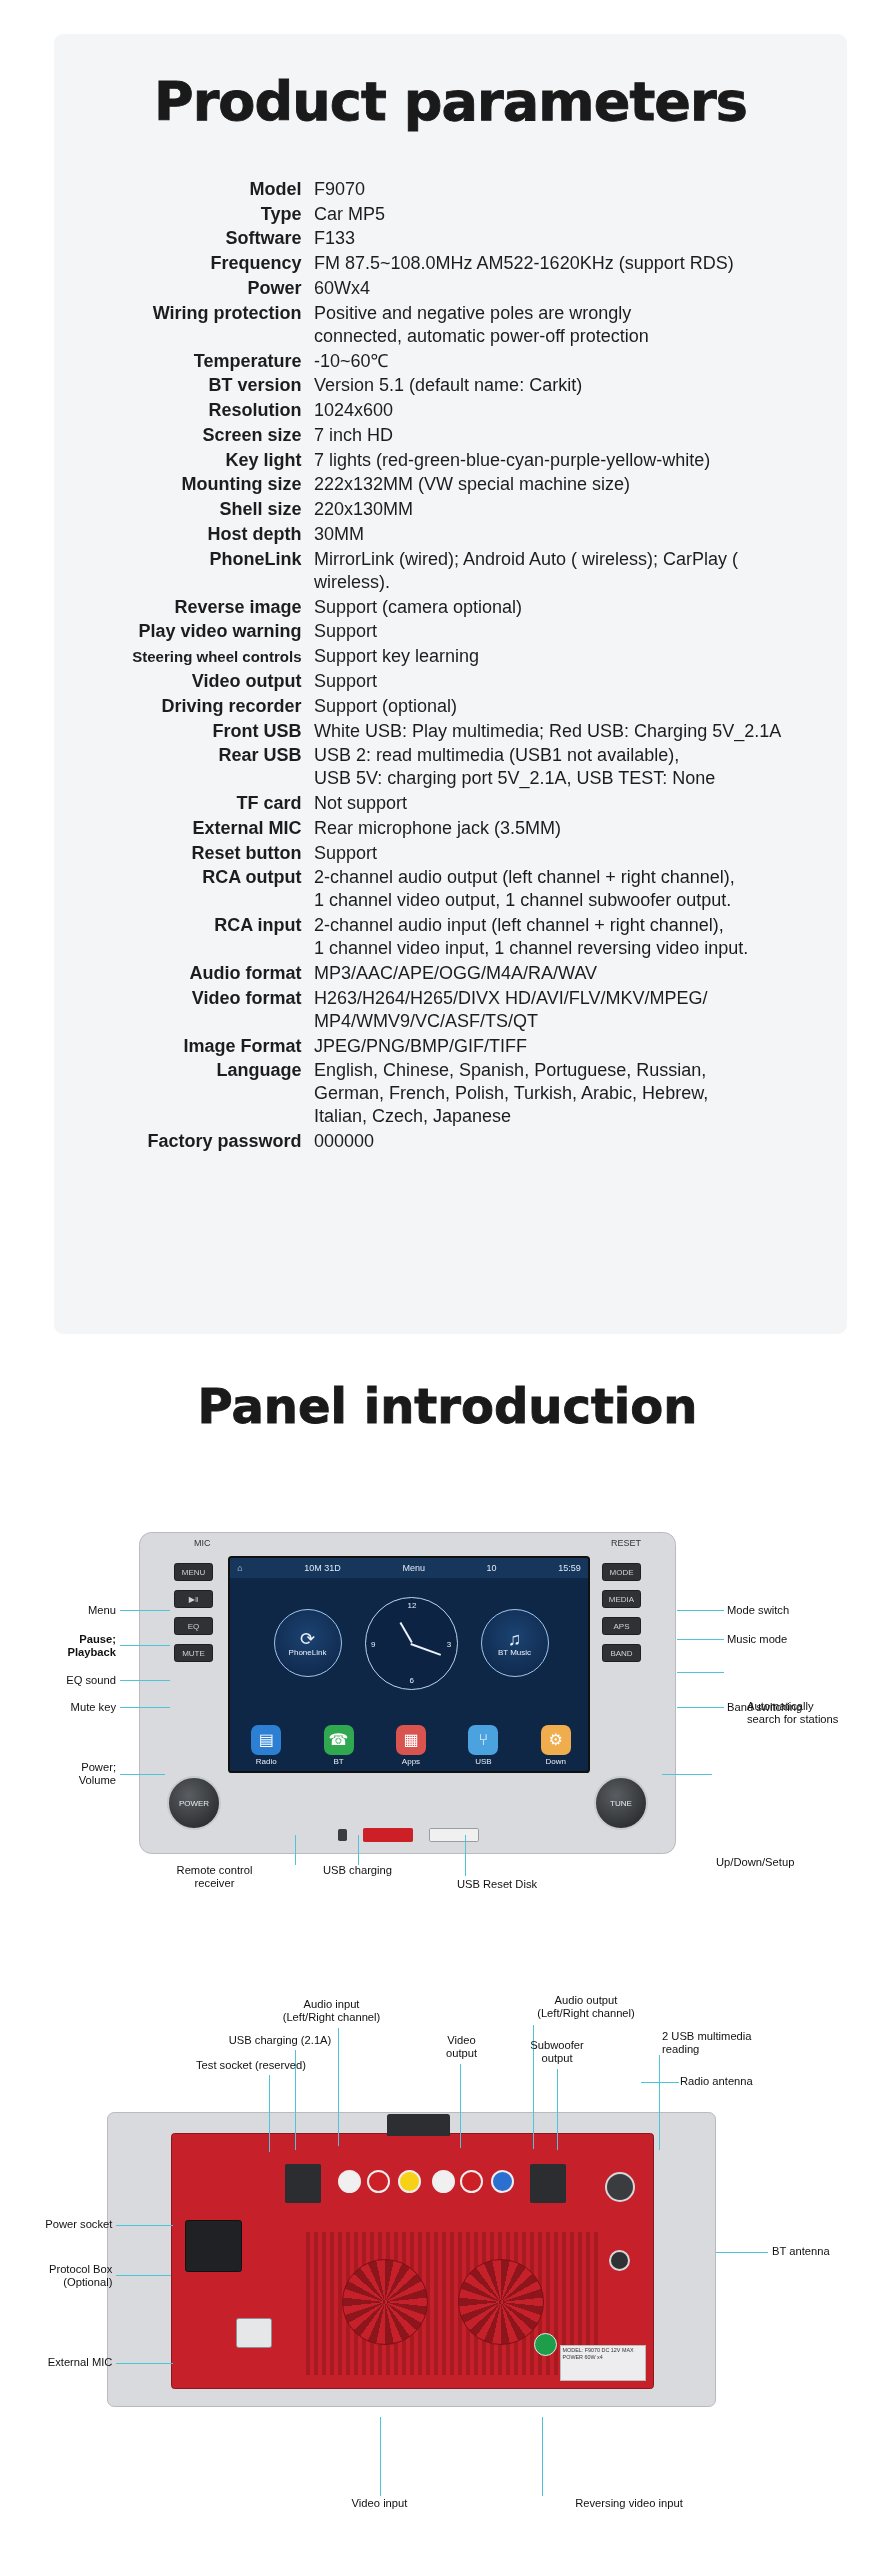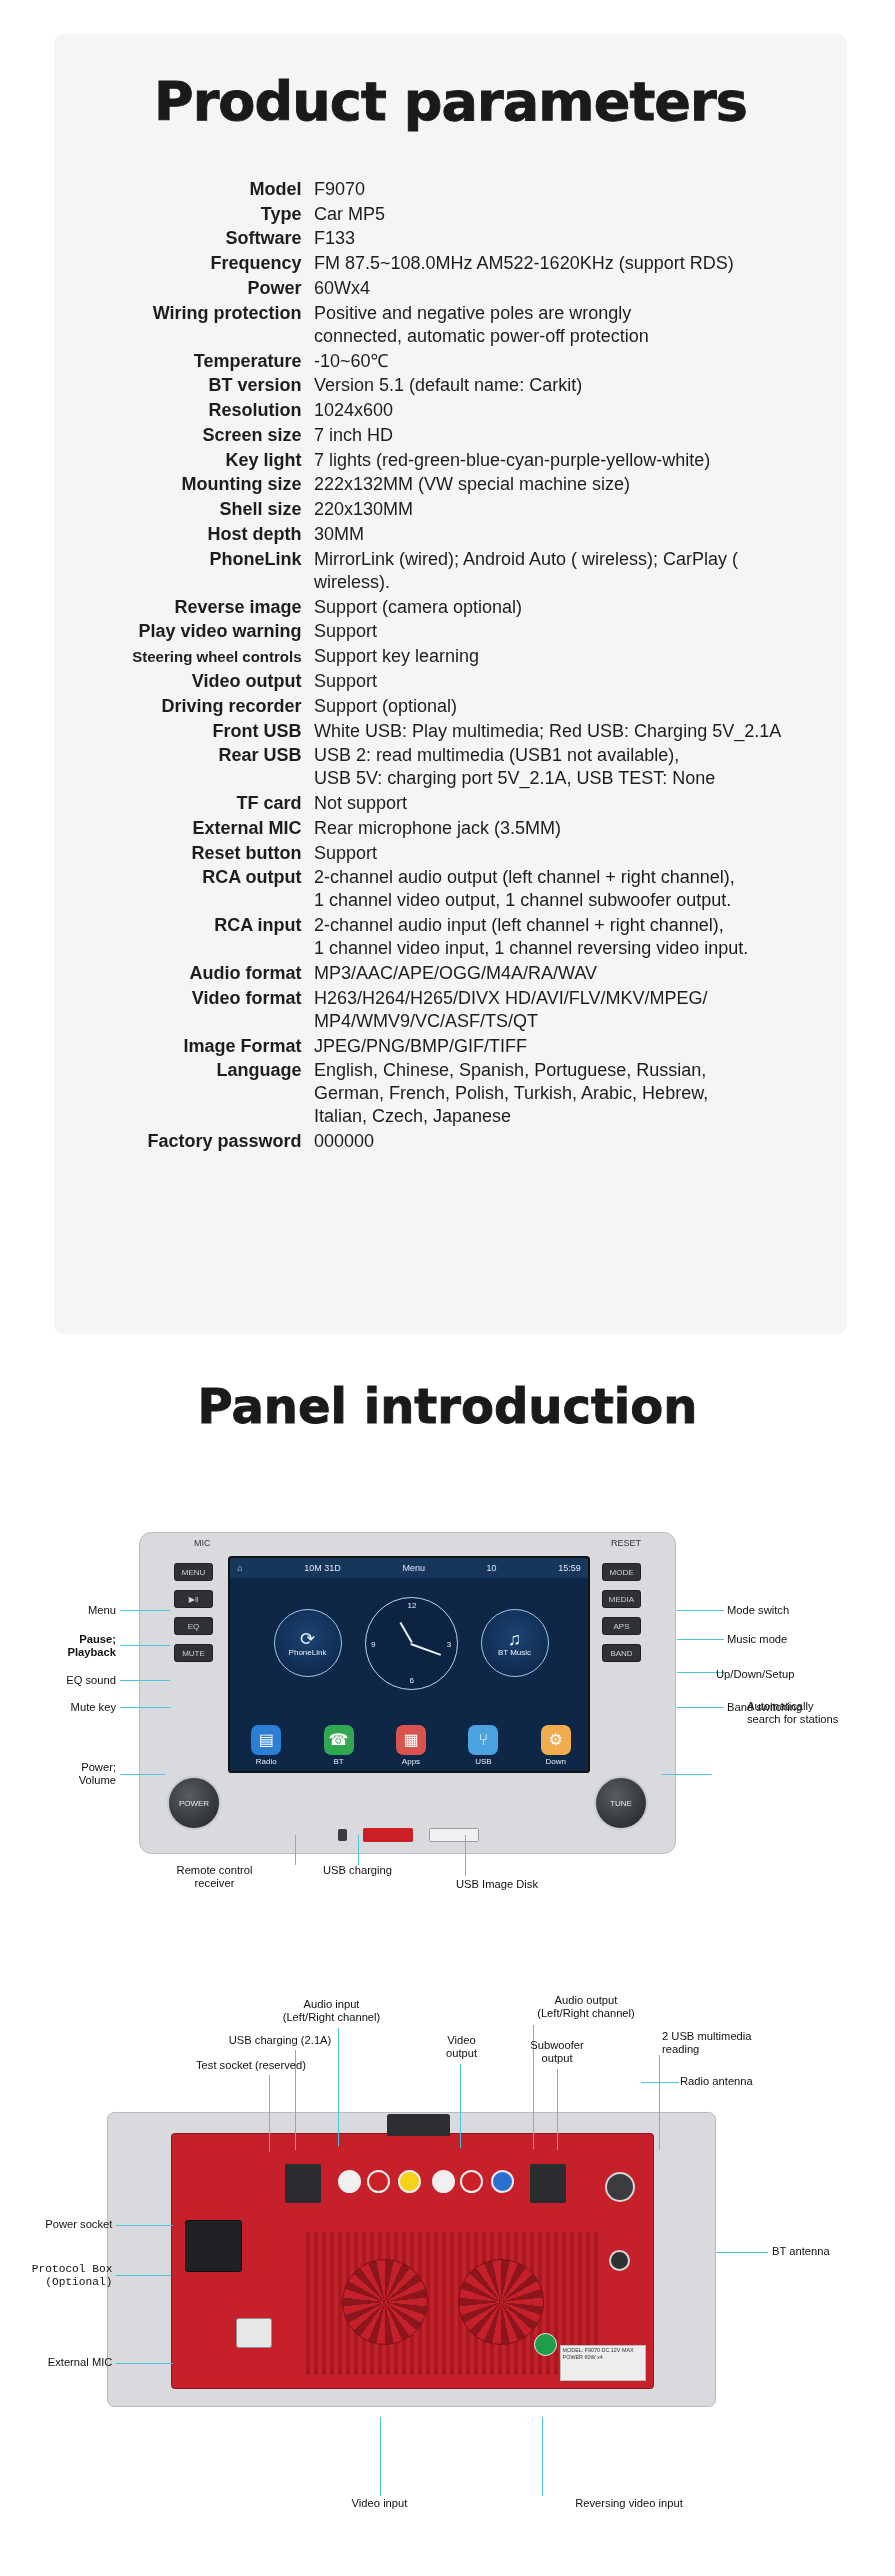--- a/index.html
+++ b/index.html
@@ -508,31 +508,31 @@
   <div class="co l" style="left:727px; top:1633px; width:152px;">Music mode</div>
   <div class="ln" style="left:677px; top:1639px; width:47px;"></div>
 
   <div class="co l" style="left:747px; top:1659px; width:161px; white-space:pre-line;margin-top:41px;">Automatically
 search for stations</div>
   <div class="ln" style="left:677px; top:1672px; width:47px;"></div>
 
   <div class="co l" style="left:727px; top:1701px; width:161px;">Band switching</div>
   <div class="ln" style="left:677px; top:1707px; width:47px;"></div>
 
-  <div class="co l" style="left:716px; top:1668px; width:170px;">Up/Down/Setup</div>
+  <div class="co l" style="left:716px; top:1856px; width:170px;">Up/Down/Setup</div>
   <div class="ln" style="left:662px; top:1774px; width:50px;"></div>
 
   <div class="co c" style="left:143px; top:1864px; width:143px; white-space:pre-line;">Remote control
 receiver</div>
   <div class="lnv" style="left:295px; top:1835px; height:30px;"></div>
 
   <div class="co c" style="left:295px; top:1864px; width:125px;">USB charging</div>
   <div class="lnv" style="left:358px; top:1835px; height:30px;"></div>
 
-  <div class="co c" style="left:430px; top:1878px; width:134px;">USB Image Disk</div>
+  <div class="co c" style="left:430px; top:1878px; width:134px;">USB Reset Disk</div>
   <div class="lnv" style="left:465px; top:1835px; height:41px;"></div>
 
   <div class="unit-rear">
     <div class="rear-core">
       <div class="topslot"></div>
       <div class="heatsink"></div>
       <div class="fan f1"></div>
       <div class="fan f2"></div>
 
       <div class="pwr-sock"></div>
@@ -580,21 +580,21 @@
   <div class="co l" style="left:662px; top:2030px; width:161px; white-space:pre-line;">2 USB multimedia
 reading</div>
   <div class="lnv" style="left:659px; top:2055px; height:95px;"></div>
 
   <div class="co l" style="left:680px; top:2075px; width:161px;">Radio antenna</div>
   <div class="ln" style="left:641px; top:2082px; width:38px;"></div>
 
   <div class="co r" style="left:5.4px; top:2218px; width:107px;">Power socket</div>
   <div class="ln" style="left:116px; top:2225px; width:57px;"></div>
 
-  <div class="co r" style="left:5.4px; top:2263px; width:107px; white-space:pre-line;font-family:Liberation Mono, monospace;">Protocol Box
+  <div class="co r" style="left:5.4px; top:2263px; width:107px; white-space:pre-line;">Protocol Box
 (Optional)</div>
   <div class="ln" style="left:116px; top:2275px; width:55px;"></div>
 
   <div class="co r" style="left:5.4px; top:2356px; width:107px;">External MIC</div>
   <div class="ln" style="left:116px; top:2363px; width:57px;"></div>
 
   <div class="co l" style="left:772px; top:2245px; width:125px;">BT antenna</div>
   <div class="ln" style="left:716px; top:2252px; width:52px;"></div>
 
   <div class="co c" style="left:308px; top:2497px; width:143px;">Video input</div>

